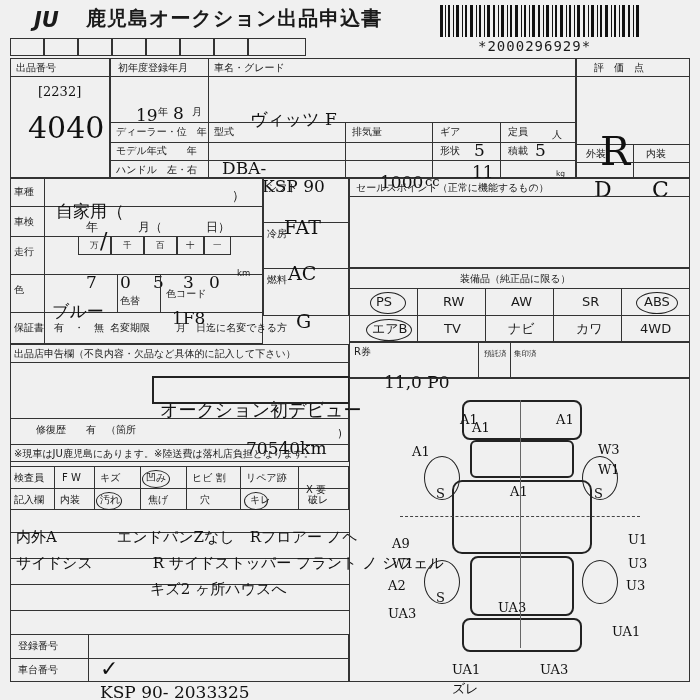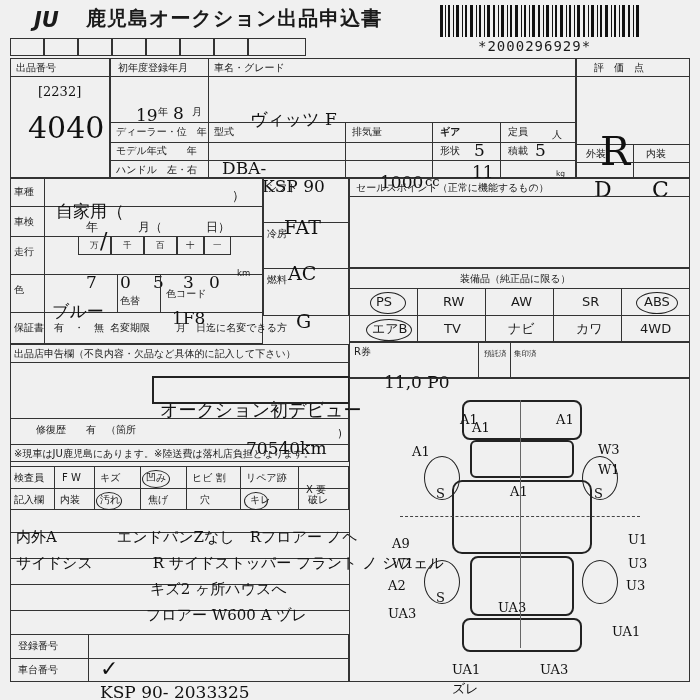--- a/index.html
+++ b/index.html
@@ -130,21 +130,21 @@
   <div class="hand hw" style="left:136px;top:105px;">19</div>
   <div class="lbl" style="left:158px;top:106px;">年</div>
   <div class="hand hw" style="left:173px;top:103px;">8</div>
   <div class="lbl" style="left:192px;top:106px;">月</div>
   <div class="hand hw" style="left:250px;top:108px;">ヴィッツ F</div>
 
   <div class="lbl" style="left:116px;top:126px;">ディーラー・位　年</div>
   <div class="lbl" style="left:214px;top:126px;">型式</div>
   <div class="hand hw" style="left:222px;top:158px;">DBA-</div>
   <div class="lbl" style="left:352px;top:126px;">排気量</div>
-  <div class="lbl" style="left:440px;top:126px;font-weight:bold;">ギア</div>
+  <div class="lbl" style="left:440px;top:126px;">ギア</div>
   <div class="hand hw" style="left:474px;top:140px;">5</div>
   <div class="lbl" style="left:508px;top:126px;">定員</div>
   <div class="hand hw" style="left:535px;top:140px;">5</div>
   <div class="lbl" style="left:552px;top:129px;">人</div>
 
   <div class="lbl" style="left:116px;top:145px;">モデル年式　　年</div>
   <div class="hand hw" style="left:262px;top:176px;">KSP 90</div>
   <div class="hand hw" style="left:380px;top:172px;">1000</div>
   <div class="hand hw-s" style="left:425px;top:174px;">cc</div>
   <div class="lbl" style="left:440px;top:145px;">形状</div>
@@ -299,21 +299,20 @@
   <div class="circ" style="left:244px;top:492px;width:22px;height:16px;"></div>
 
   <div class="ln" style="left:10px;top:532px;width:339px;height:1px;"></div>
   <div class="ln" style="left:10px;top:558px;width:339px;height:1px;"></div>
   <div class="ln" style="left:10px;top:584px;width:339px;height:1px;"></div>
   <div class="ln" style="left:10px;top:610px;width:339px;height:1px;"></div>
   <div class="ln" style="left:10px;top:634px;width:339px;height:1px;"></div>
   <div class="hand hw-s" style="left:16px;top:528px;font-size:15px;">内外A　　　　エンドパンZなし　Rフロアー ノヘ</div>
   <div class="hand hw-s" style="left:16px;top:554px;font-size:15px;">サイドシス　　　　R サイドストッパー フラント  ノ シフェル</div>
   <div class="hand hw-s" style="left:150px;top:580px;font-size:15px;">キズ2 ヶ所ハウスへ</div>
-  <div class="hand hw-s" style="left:146px;top:606px;font-size:15px;">フロアー W600 A ヅレ</div>
 
   <div class="box" style="left:10px;top:634px;width:339px;height:48px;"></div>
   <div class="ln" style="left:10px;top:658px;width:339px;height:1px;"></div>
   <div class="ln" style="left:88px;top:634px;width:1px;height:48px;"></div>
   <div class="lbl" style="left:18px;top:640px;">登録番号</div>
   <div class="lbl" style="left:18px;top:664px;">車台番号</div>
   <div class="hand hw" style="left:100px;top:656px;font-size:22px;">✓</div>
   <div class="hand hw" style="left:100px;top:682px;">KSP 90- 2033325</div>
 
   <div class="box" style="left:349px;top:378px;width:341px;height:304px;"></div>

